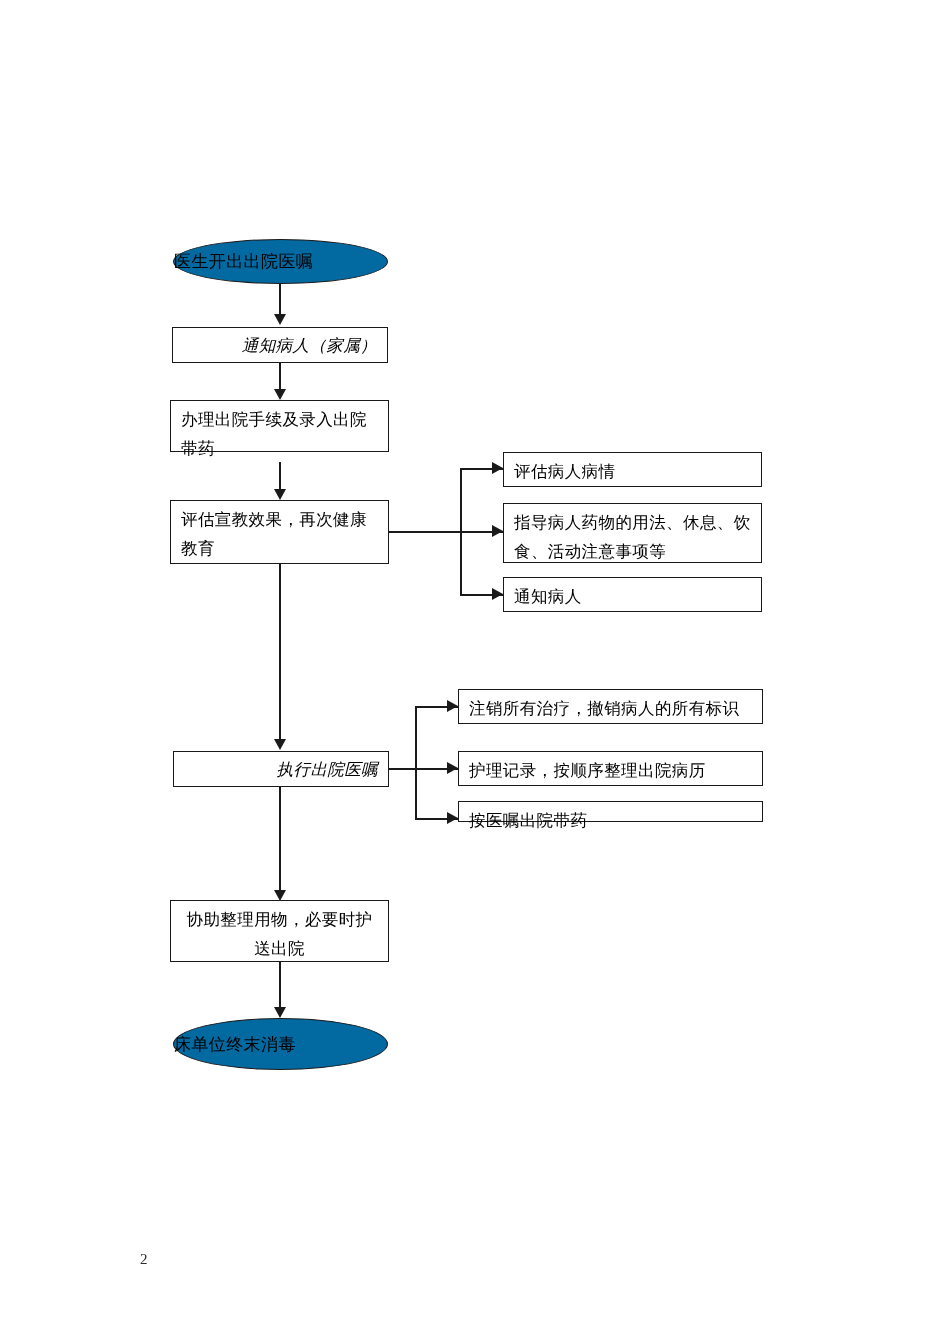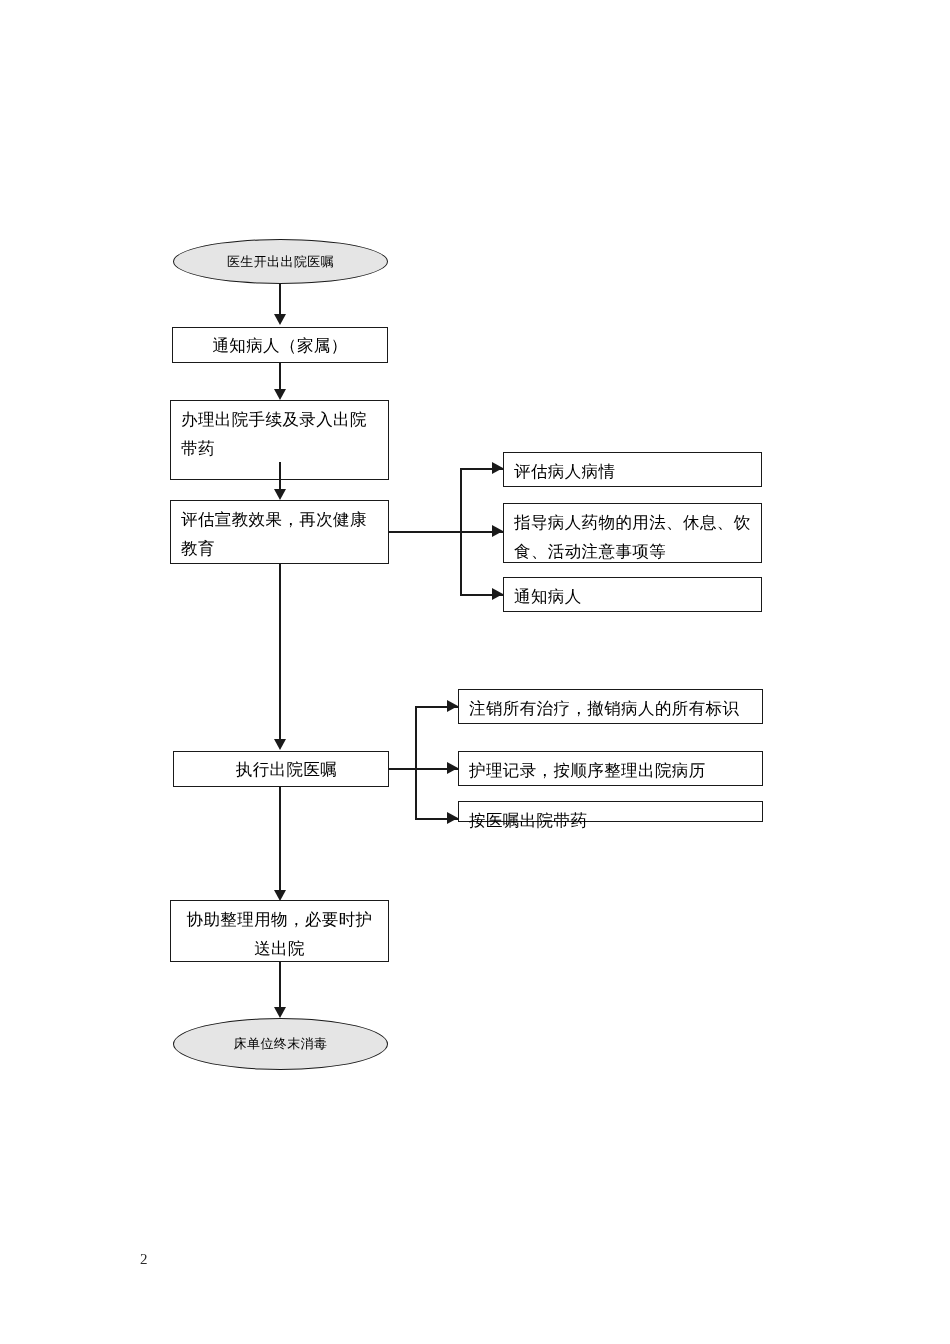--- a/index.html
+++ b/index.html
@@ -36,34 +36,34 @@
     background: #ffffff;
     font-size: 16.5px;
     line-height: 29px;
     letter-spacing: 0.4px;
   }
   .node .txt {
     display: block;
     padding: 4px 10px 0 10px;
   }
   .node.center .txt {
-    text-align: center;
+    text-align: right;
     padding-top: 3px;
+    font-style: italic;
   }
   .oval {
     position: absolute;
     box-sizing: border-box;
     border: 1.5px solid #1a1a1a;
     border-radius: 50%;
-    background: #e5e5e5;
-    font-size: 13px;
+    background: #0369a1;
+    font-size: 17px;
     letter-spacing: 0.4px;
     display: flex;
     align-items: center;
-    justify-content: center;
   }
   .oval .txt { display: block; }
 
   
   .vline {
     position: absolute;
     width: 0;
     border-left: 2px solid #1a1a1a;
   }
   .hline {
@@ -109,21 +109,21 @@
   <div class="vline" style="left:279px; top:284px; height:32px;"></div>
   <div class="arrow-down" style="left:274px; top:314px;"></div>
 
   <div class="node center" style="left:172px; top:327px; width:216px; height:36px;">
     <span class="txt">通知病人（家属）</span>
   </div>
 
   <div class="vline" style="left:279px; top:363px; height:29px;"></div>
   <div class="arrow-down" style="left:274px; top:389px;"></div>
 
-  <div class="node" style="left:170px; top:400px; width:219px; height:80px;">
+  <div class="node" style="left:170px; top:400px; width:219px; height:52px;">
     <span class="txt">办理出院手续及录入出院带药</span>
   </div>
 
   <div class="vline" style="left:279px; top:462px; height:30px;"></div>
   <div class="arrow-down" style="left:274px; top:489px;"></div>
 
   <div class="node" style="left:170px; top:500px; width:219px; height:64px;">
     <span class="txt">评估宣教效果，再次健康教育</span>
   </div>
 

